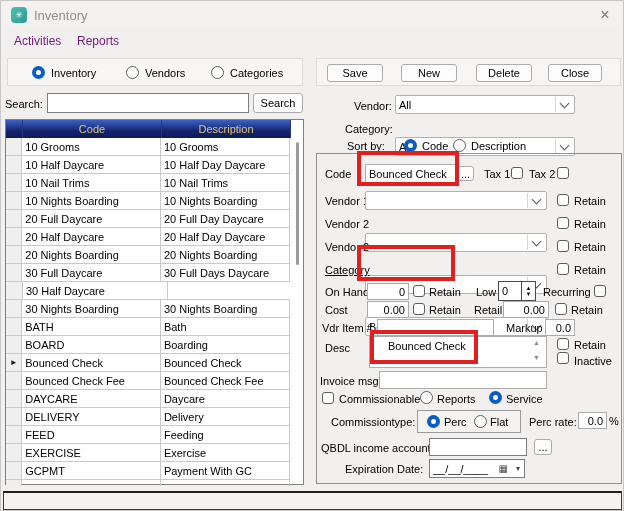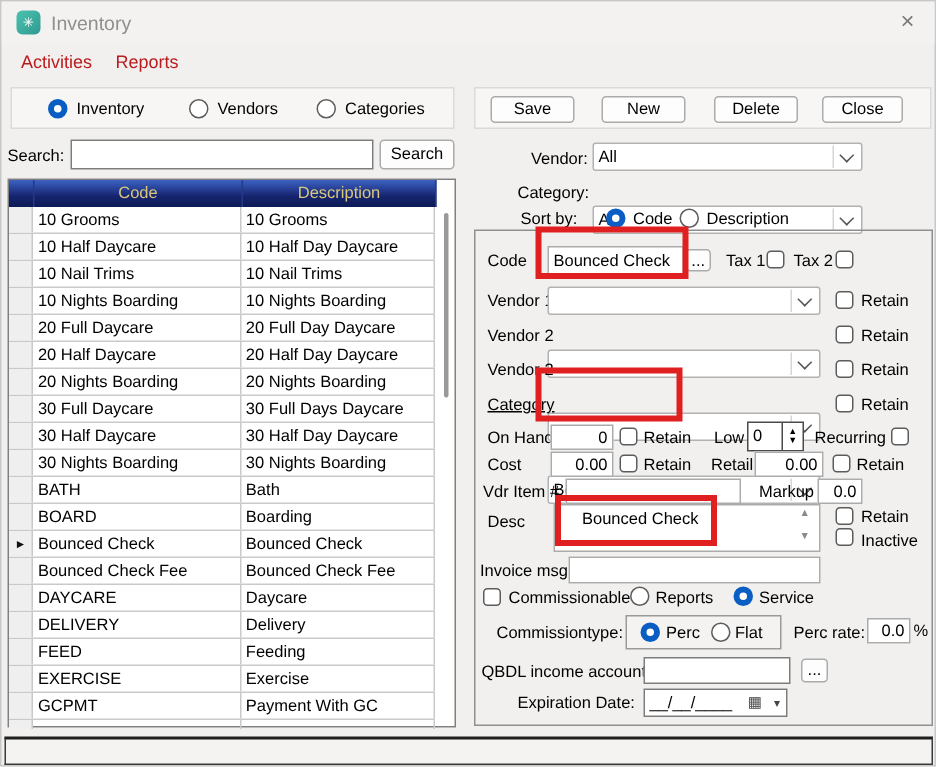--- a/index.html
+++ b/index.html
@@ -9,21 +9,21 @@
   .abs{position:absolute;box-sizing:border-box;}
   .lbl{font-size:11px;color:#000;white-space:nowrap;}
   .titlebar{left:0;top:0;width:624px;height:28px;background:#f3f2f1;}
   .appicon{left:10px;top:6px;width:16px;height:16px;border-radius:4px;
            background:linear-gradient(135deg,#4cc1b0,#2f9a90);color:#fff;font-size:9px;
            display:flex;align-items:center;justify-content:center;}
   .title{left:33px;top:7px;font-size:13px;color:#8f8f8f;}
   .closex{left:592px;top:4px;width:24px;height:20px;color:#7a7a7a;font-size:16px;
           text-align:center;line-height:20px;cursor:default;}
   .menubar{left:0;top:28px;width:624px;height:24px;}
-  .menuitem{top:5px;font-size:12px;color:#b91c1c;}
+  .menuitem{top:5px;font-size:12px;color:#701a75;}
   .panelbox{background:#f7f6f5;border:1px solid #dadada;}
   .radio{width:13px;height:13px;border:1px solid #5c5c5c;border-radius:50%;background:#fff;}
   .radio.on{border:4px solid #0a5dc2;}
   .cb{width:12px;height:12px;border:1px solid #5c5c5c;border-radius:3px;background:#fff;}
   .btn{background:#fdfdfd;border:1px solid #ababab;border-radius:3px;font-size:11px;
        color:#000;display:flex;align-items:center;justify-content:center;}
   .field{background:#fff;border:1px solid #ababab;font-size:11px;color:#000;
          display:flex;align-items:center;padding:0 3px;overflow:hidden;}
   .field.num{justify-content:flex-end;}
   .sunken{border:1px solid #7c7c7c;}
@@ -127,21 +127,20 @@
           <div class="tcell tdesc">20 Nights Boarding</div>
         </div>
         <div class="trow">
           <div class="tcell tsel"></div>
           <div class="tcell tcode">30 Full Daycare</div>
           <div class="tcell tdesc">30 Full Days Daycare</div>
         </div>
         <div class="trow">
           <div class="tcell tsel"></div>
           <div class="tcell tcode">30 Half Daycare</div>
-          <div class="tcell tdesc">30 Half Day Daycare</div>
         </div>
         <div class="trow">
           <div class="tcell tsel"></div>
           <div class="tcell tcode">30 Nights Boarding</div>
           <div class="tcell tdesc">30 Nights Boarding</div>
         </div>
         <div class="trow">
           <div class="tcell tsel"></div>
           <div class="tcell tcode">BATH</div>
           <div class="tcell tdesc">Bath</div>

